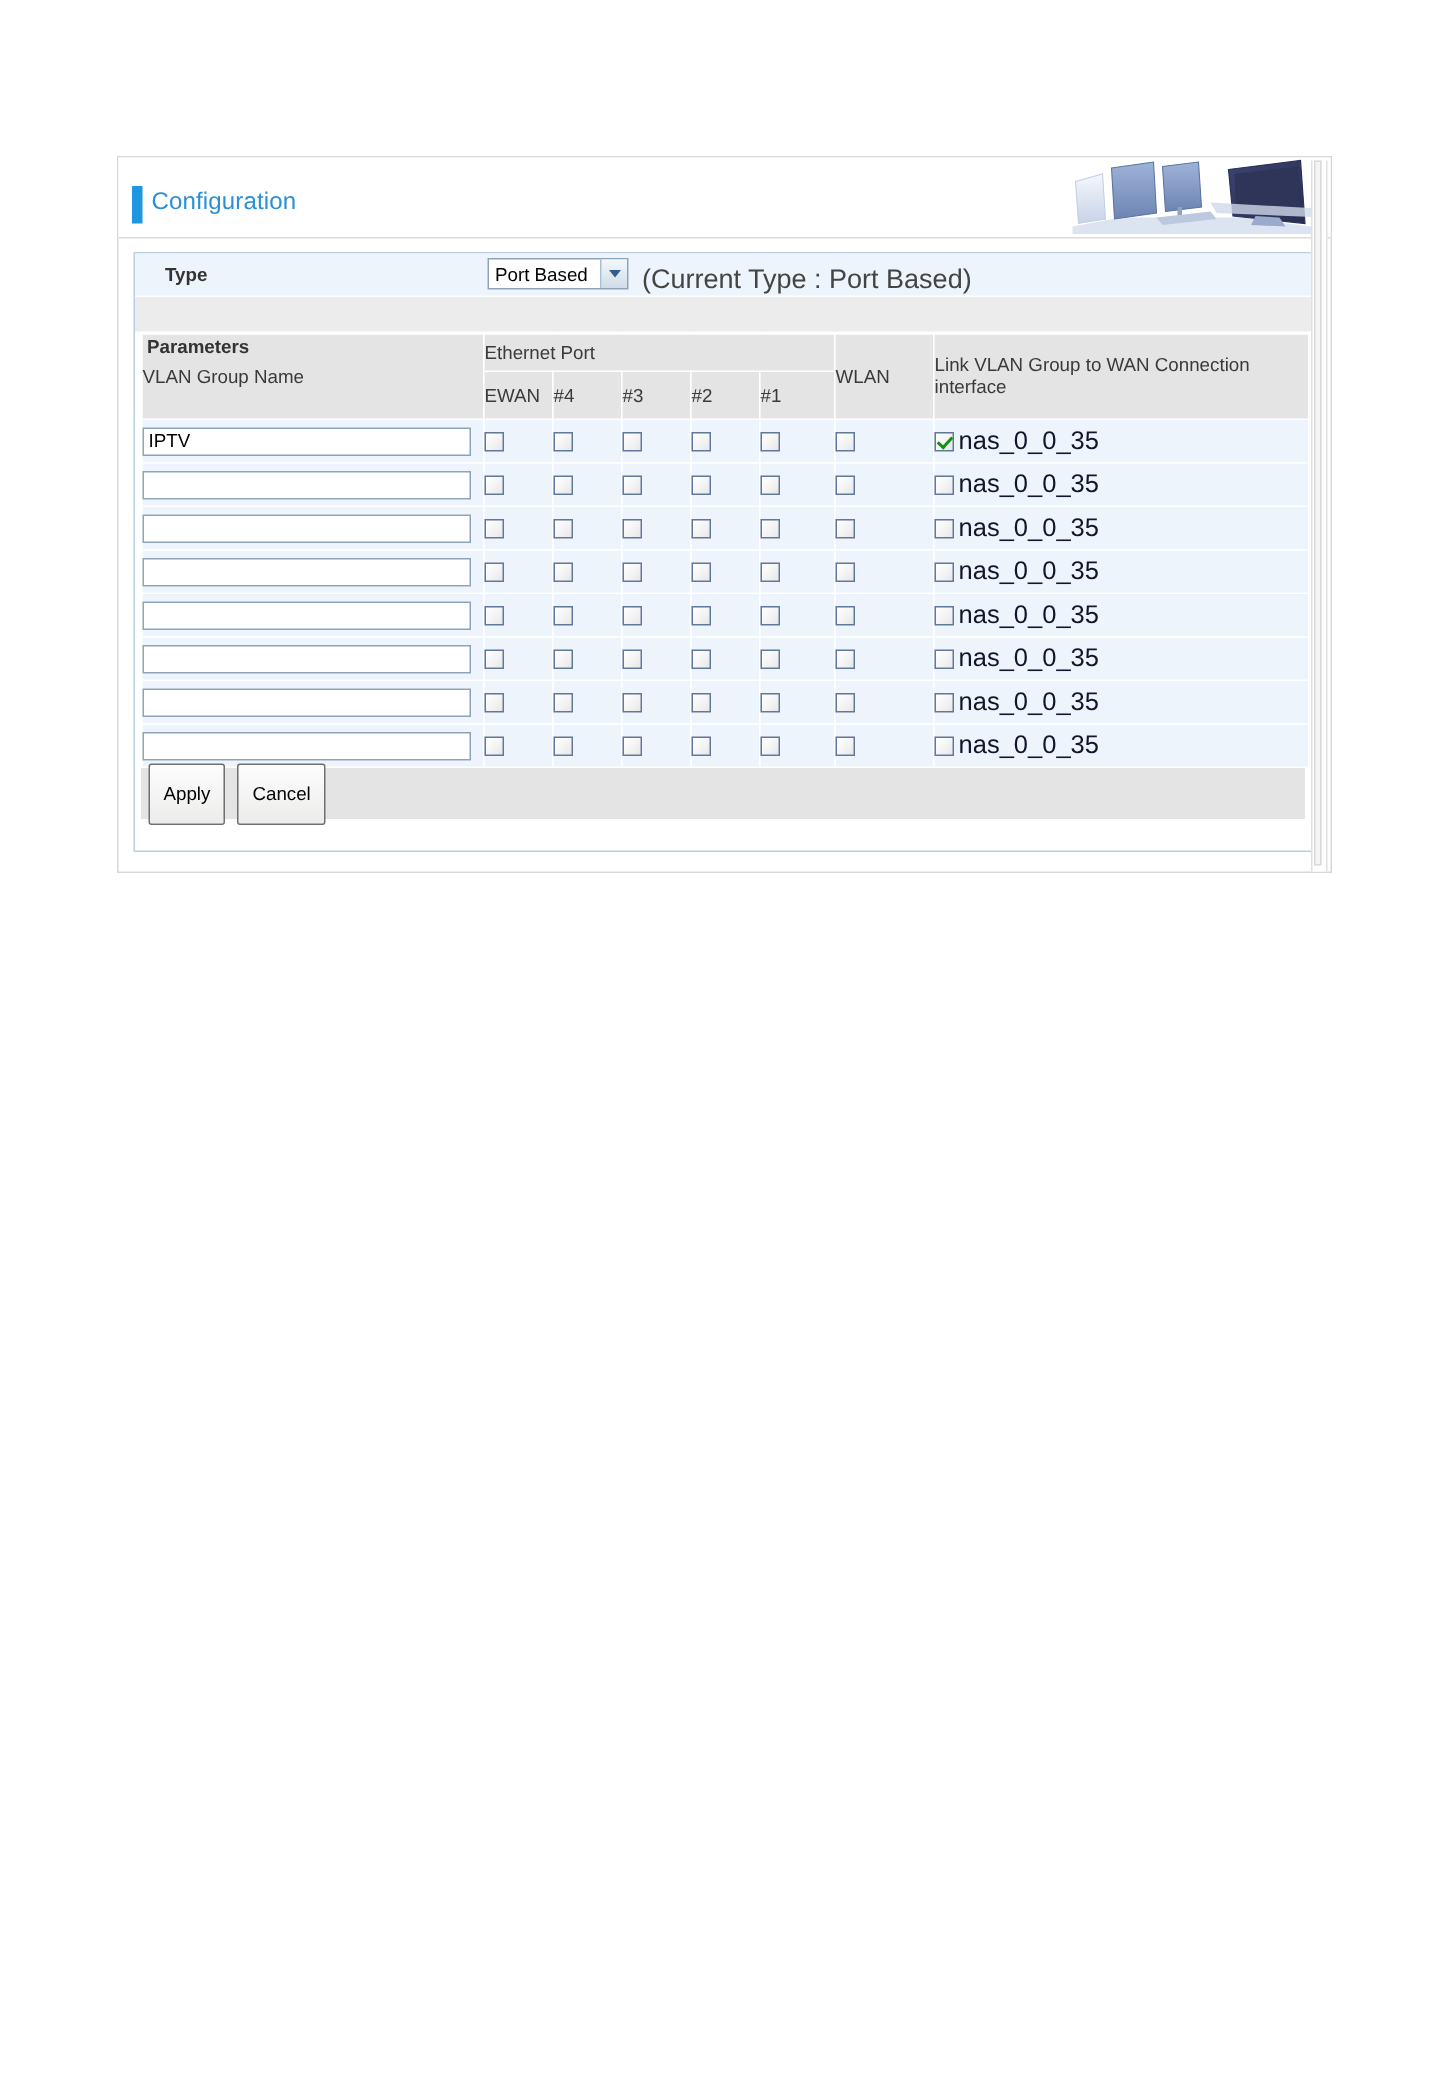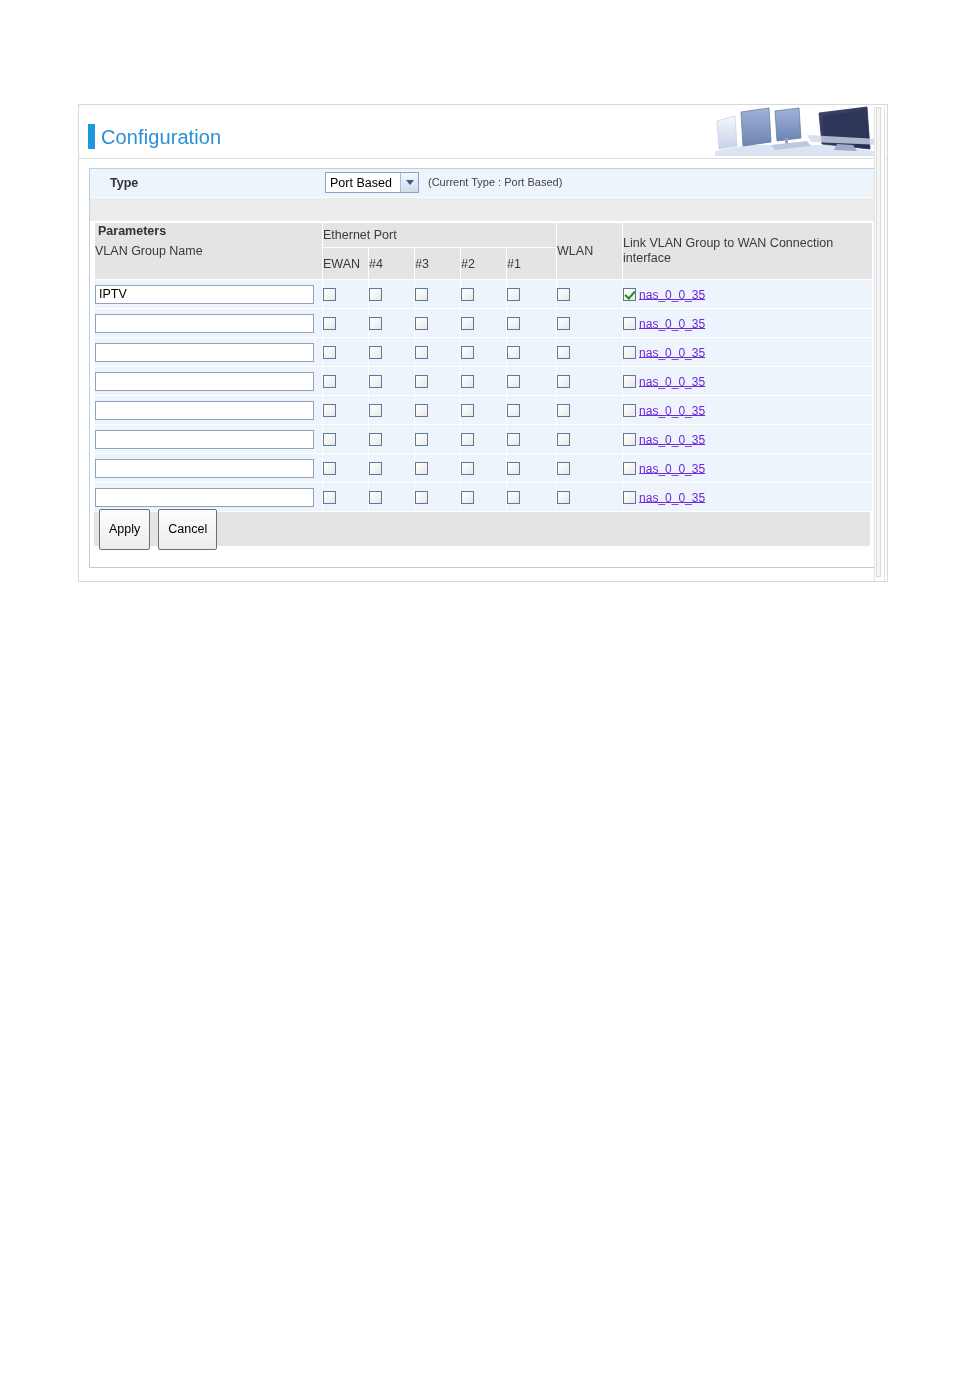--- a/index.html
+++ b/index.html
@@ -45,21 +45,21 @@
     left: 9px;
     top: 19px;
     width: 7px;
     height: 25px;
     background: #1e96e0;
   }
   #title-text {
     position: absolute;
     left: 22px;
     top: 21px;
-    font-size: 20px;
+    font-size: 16px;
     color: #2a8fd8;
     letter-spacing: .1px;
     white-space: nowrap;
   }
   
   #header-art {
     position: absolute;
     right: 0px;
     top: 0px;
     width: 180px;
@@ -151,21 +151,21 @@
   .chev {
     width: 0; height: 0;
     border-left: 4px solid transparent;
     border-right: 4px solid transparent;
     border-top: 5px solid #2e5d8e;
   }
   #type-current {
     position: absolute;
     left: 338px;
     top: 7px;
-    font-size: 11px;
+    font-size: 18px;
     color: #444444;
     white-space: nowrap;
   }
 
   
   #params-bar {
     height: 24px;
     background: #ececec;
     border-bottom: 1px solid #ffffff;
     display: flex;
@@ -271,24 +271,23 @@
     left: 3px;
     top: 0px;
     width: 4px;
     height: 8px;
     border: solid #169016;
     border-width: 0 2px 2px 0;
     transform: rotate(42deg);
   }
   .linkcell .cb { margin-right: 3px; }
   .linklabel {
-    font-size: 12px;
-    color: #6d28d9;
+    font-size: 17px;
+    color: #0f172a;
     vertical-align: middle;
-    text-decoration: underline;
   }
 
   
   #footer {
     height: 34px;
     background: #e4e4e4;
     margin: 0 4px;
     display: flex;
     align-items: center;
     padding-left: 5px;

